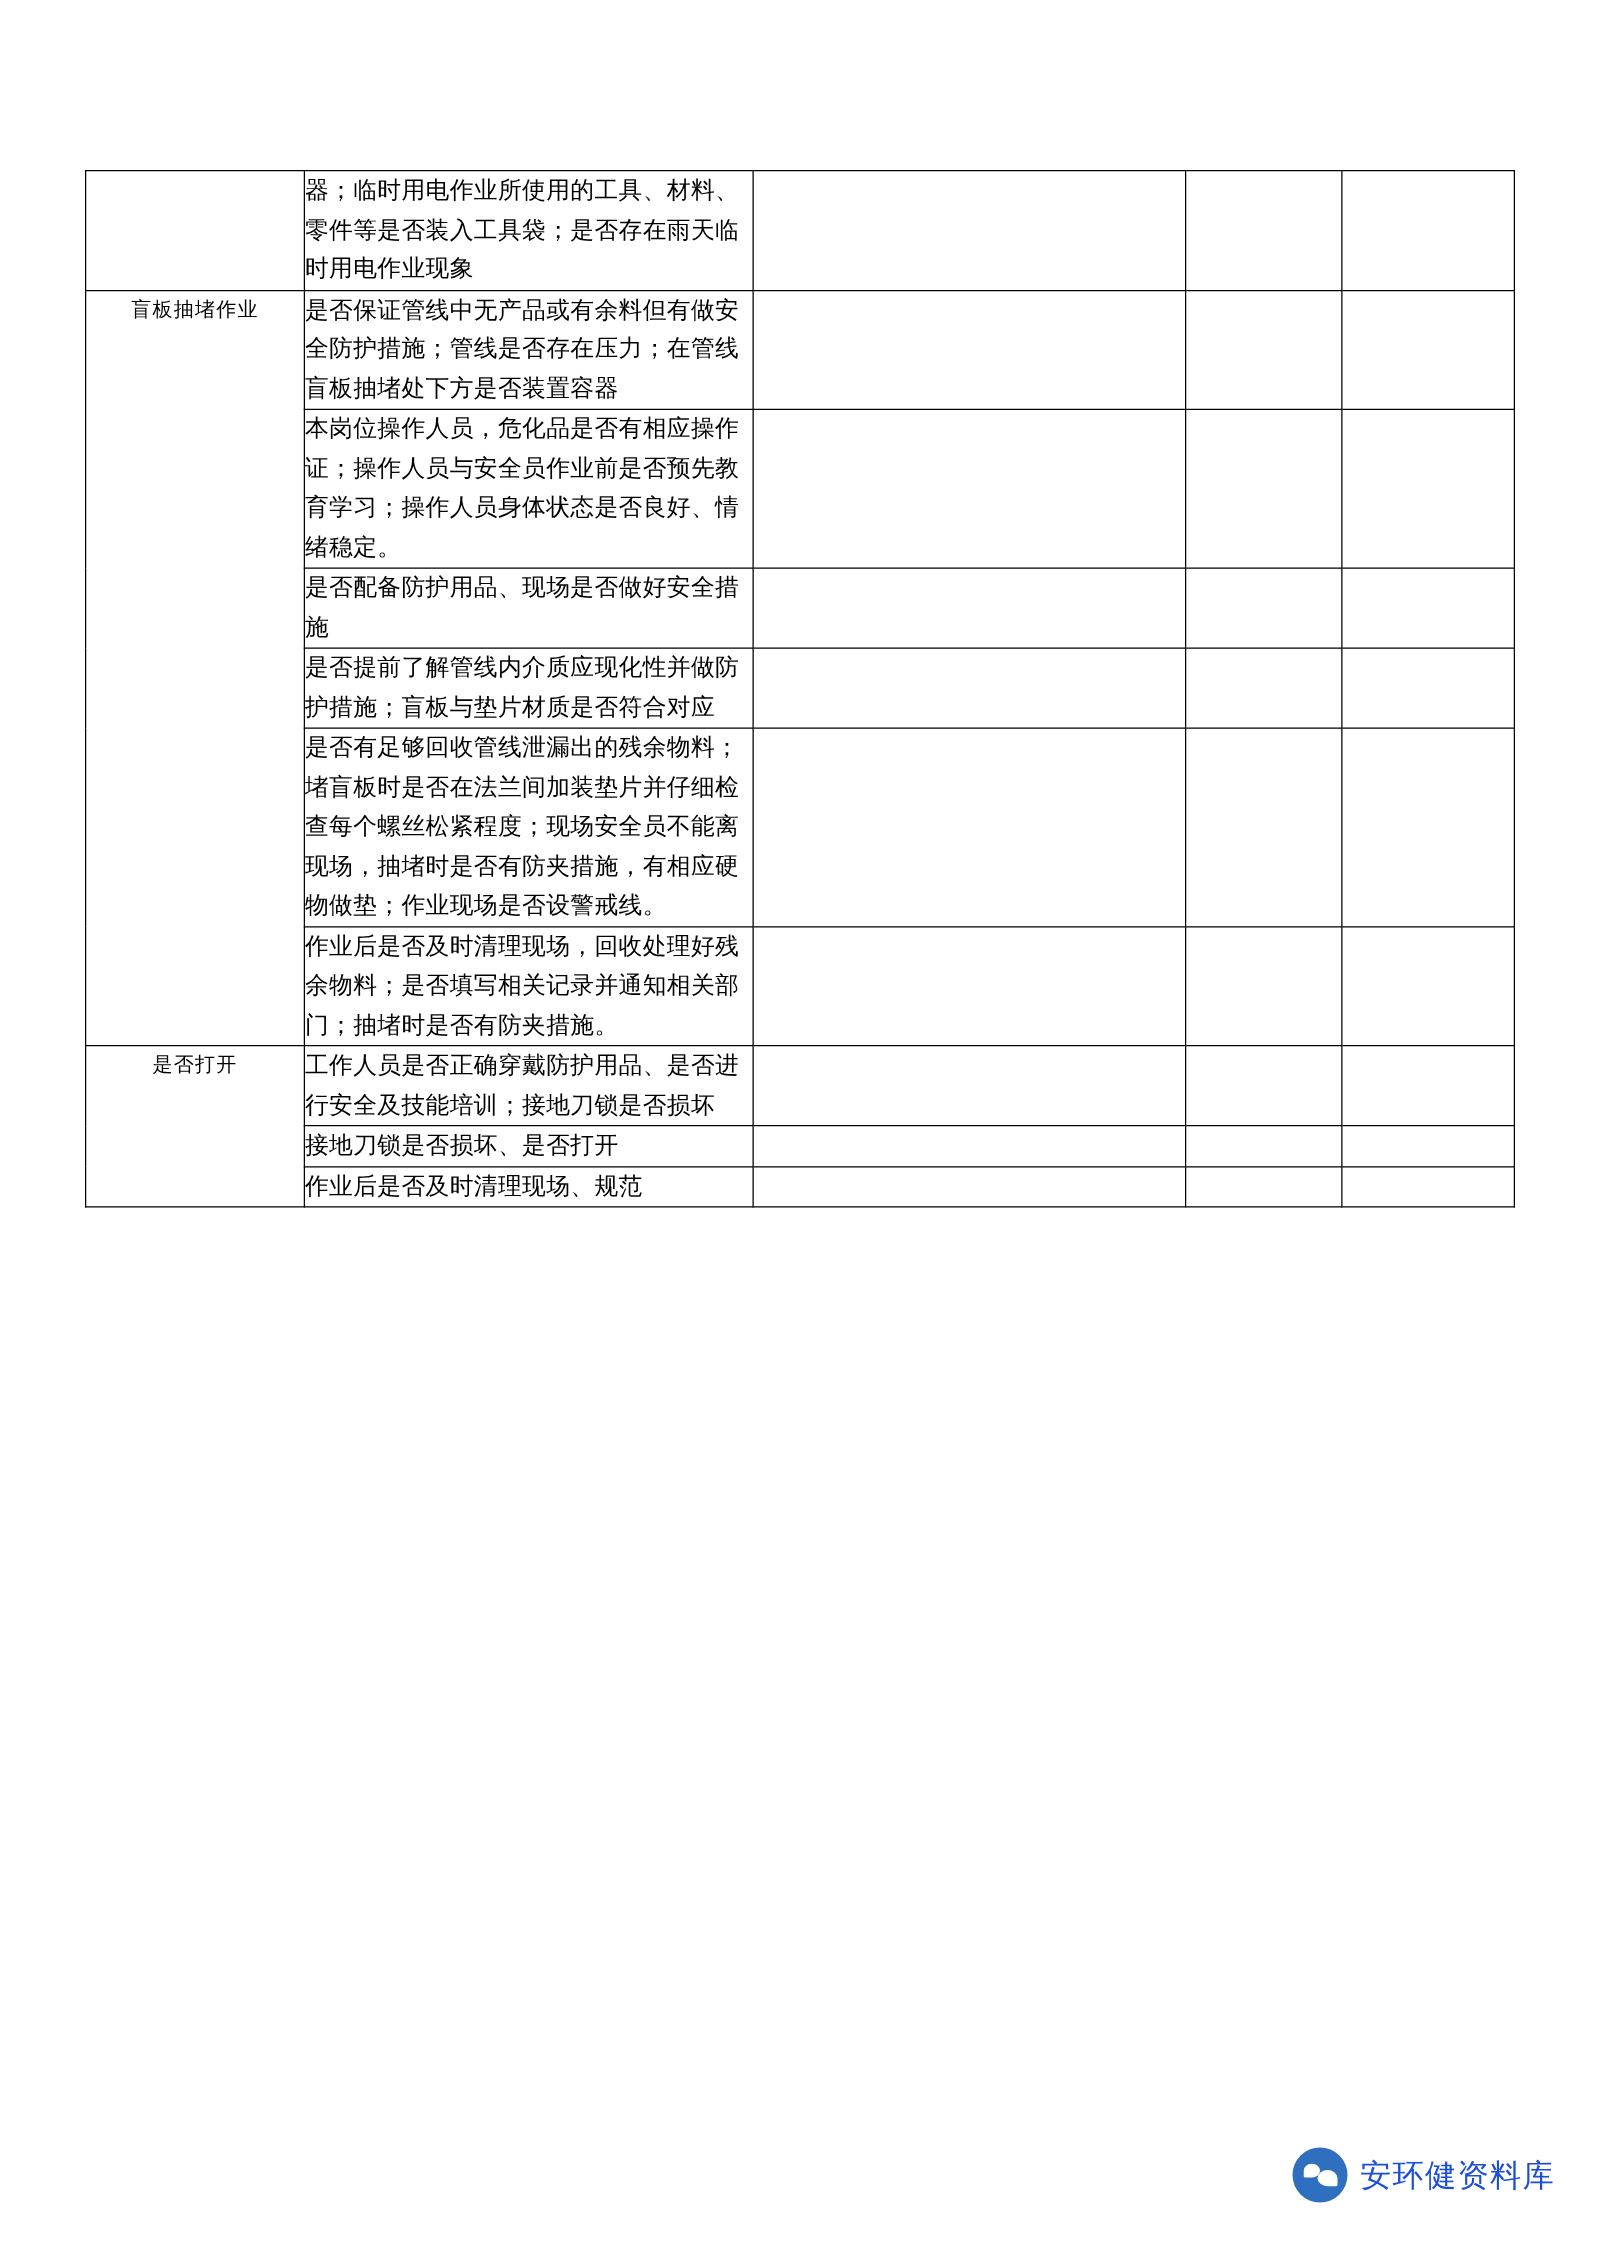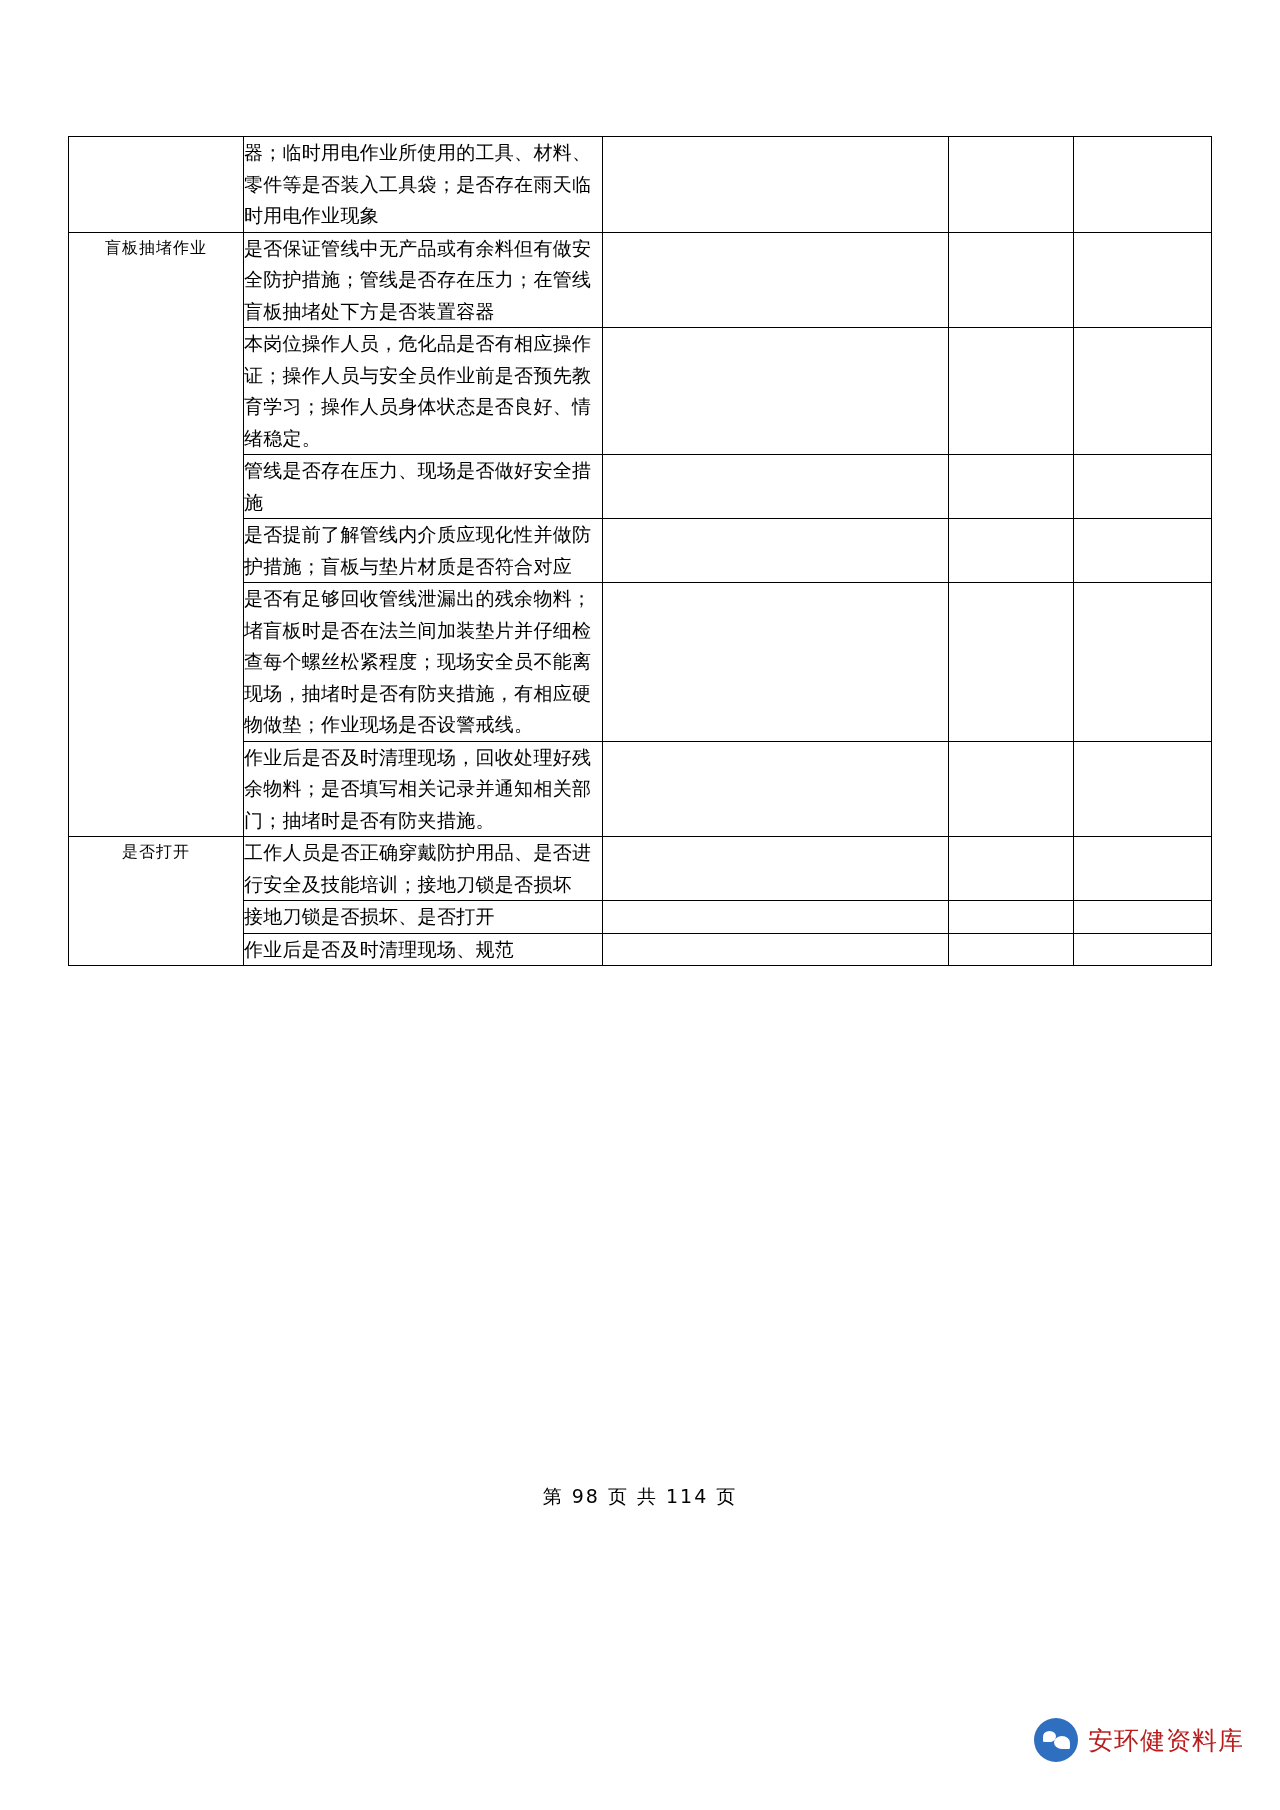--- a/index.html
+++ b/index.html
@@ -97,21 +97,21 @@
     position: absolute;
     left: 20px;
     top: 18px;
     width: 16px;
     height: 13px;
     border-radius: 50% 50% 10% 50%;
     background: #ffffff;
   }
   .wm-text {
     font-size: 25px;
-    color: #b91c1c;
+    color: #1d4ed8;
     font-family: "Liberation Sans", sans-serif;
     letter-spacing: 1px;
   }
   .cjk {
     font-family: "DejaVu Sans", "Liberation Sans", sans-serif;
   }
 </style>
 </head>
 <body>
 
@@ -137,21 +137,21 @@
       </tr>
 
       <tr>
         <td class="item-cell cjk">本岗位操作人员，危化品是否有相应操作证；操作人员与安全员作业前是否预先教育学习；操作人员身体状态是否良好、情绪稳定。</td>
         <td class="blank-a"></td>
         <td class="blank-b"></td>
         <td class="blank-c"></td>
       </tr>
 
       <tr>
-        <td class="item-cell cjk">管线是否存在压力、现场是否做好安全措施</td>
+        <td class="item-cell cjk">是否配备防护用品、现场是否做好安全措施</td>
         <td class="blank-a"></td>
         <td class="blank-b"></td>
         <td class="blank-c"></td>
       </tr>
 
       <tr>
         <td class="item-cell cjk">是否提前了解管线内介质应现化性并做防护措施；盲板与垫片材质是否符合对应</td>
         <td class="blank-a"></td>
         <td class="blank-b"></td>
         <td class="blank-c"></td>
@@ -189,20 +189,19 @@
       <tr>
         <td class="item-cell cjk">作业后是否及时清理现场、规范</td>
         <td class="blank-a"></td>
         <td class="blank-b"></td>
         <td class="blank-c"></td>
       </tr>
 
     </tbody>
   </table>
 
-  <div class="footer cjk">第 98 页 共 114 页</div>
 
   <div class="watermark">
     <span class="wm-logo"></span>
     <span class="wm-text cjk">安环健资料库</span>
   </div>
 
 </div>
 
 </body></html>

